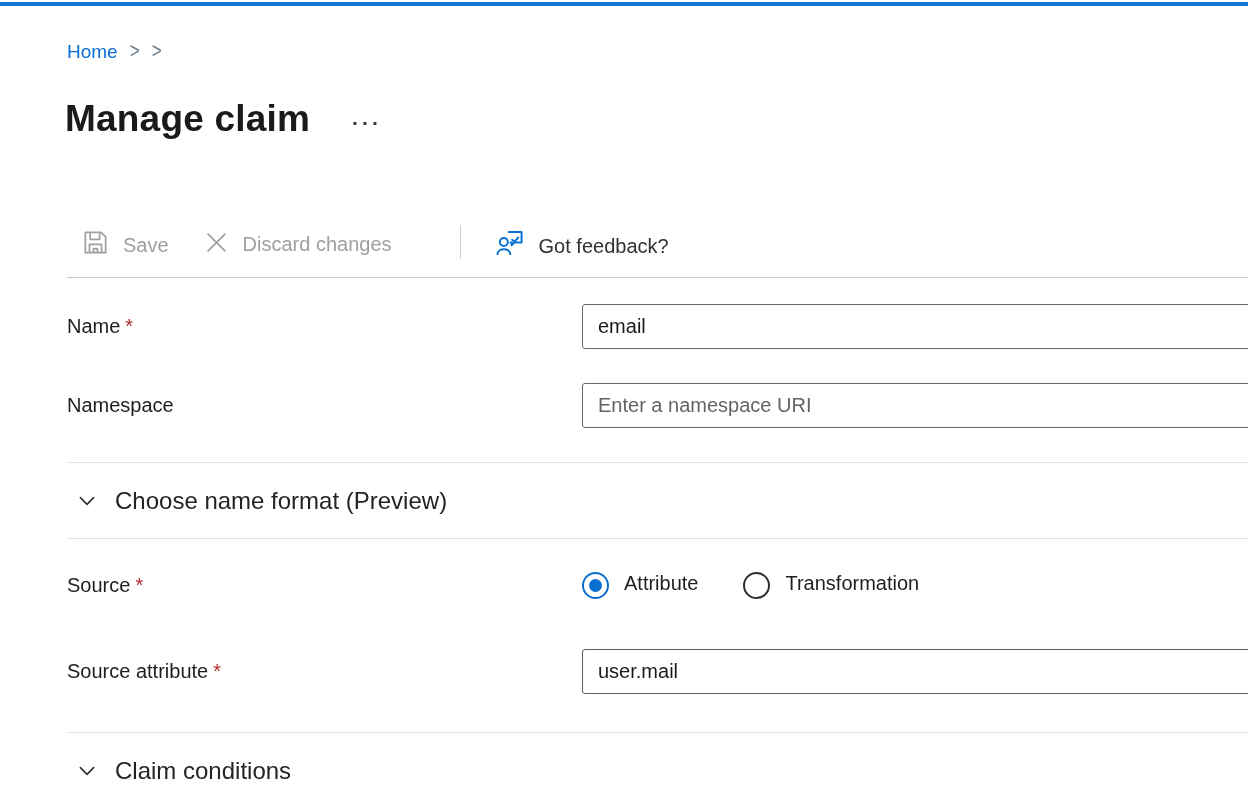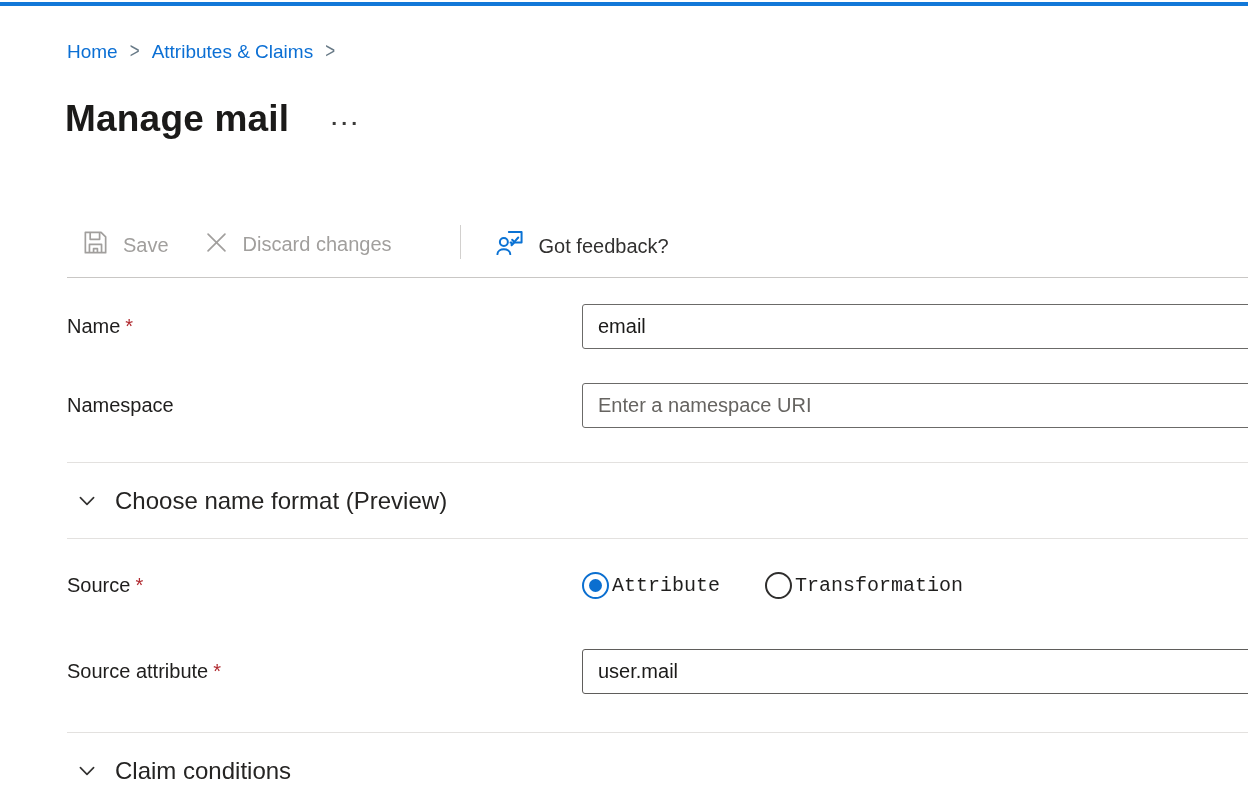--- a/index.html
+++ b/index.html
@@ -111,21 +111,21 @@
     align-items: center;
     height: 75px;
     padding-left: 9px;
     cursor: pointer;
   }
   .section-chevron { display: flex; align-items: center; margin-right: 17px; }
   .section-label { font-size: 24px; color: #252423; }
 
   
   .radio-group { display: flex; align-items: center; gap: 45px; }
-  .radio-option { display: flex; align-items: center; gap: 3px; cursor: pointer; font-family: Liberation Mono, monospace; }
+  .radio-option { display: flex; gap: 15px; cursor: pointer; }
   .radio-outer {
     width: 27px; height: 27px; border-radius: 50%;
     display: flex; align-items: center; justify-content: center;
     flex: 0 0 27px;
   }
   .radio-outer.selected { border: 2px solid #0b6fd0; }
   .radio-outer.selected .radio-dot {
     width: 13px; height: 13px; border-radius: 50%; background: #0b6fd0;
   }
   .radio-outer.unselected { border: 2px solid #2f2e2d; }
@@ -134,26 +134,25 @@
 </head>
 <body>
 
 <div class="top-accent"></div>
 
 <div class="page">
 
   <nav class="breadcrumb">
     <a class="crumb-link">Home</a>
     <span class="crumb-sep">&gt;</span>
-    <a class="crumb-link">Attributes &amp; Claims</a>
     <span class="crumb-sep">&gt;</span>
   </nav>
 
   <div class="title-row">
-    <h1 class="page-title">Manage mail</h1>
+    <h1 class="page-title">Manage claim</h1>
     <button class="more-button">···</button>
   </div>
 
   <div class="toolbar">
     <button class="tb-btn disabled">
       <span class="tb-icon">
         <svg width="29" height="29" viewBox="0 0 24 24" fill="none" stroke="#a19f9d" stroke-width="1.4" stroke-linejoin="round">
           <path d="M3.6 3.6 H16.6 L20.4 7.4 V20.4 H3.6 Z"></path>
           <path d="M7.6 3.8 V9.4 H15.4 V3.8"></path>
           <path d="M7 20.2 V13.6 H17 V20.2"></path>

